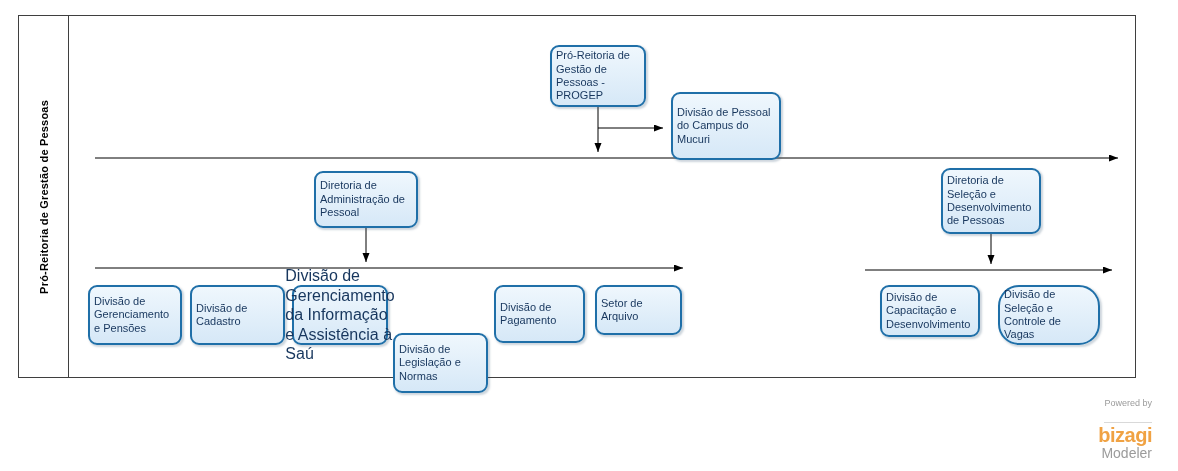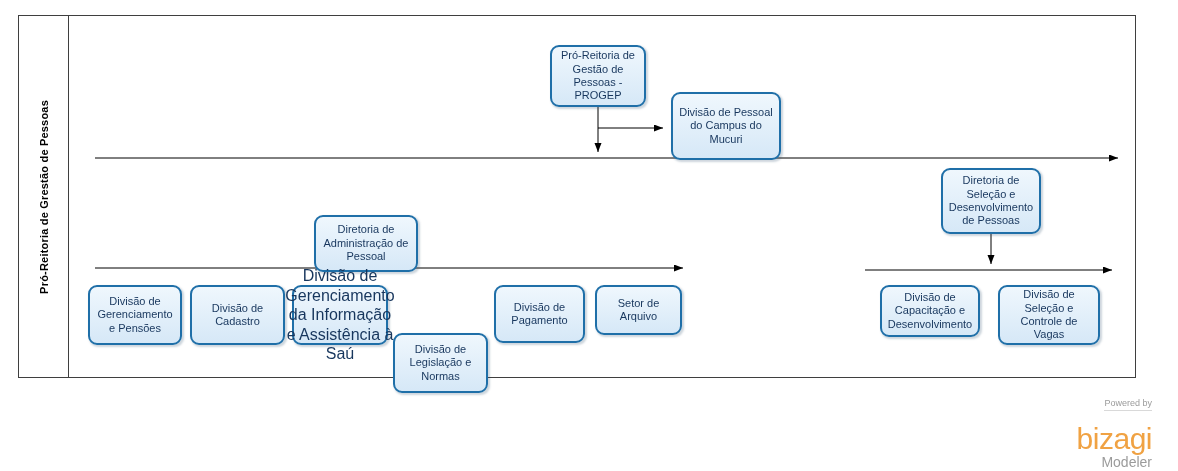--- a/index.html
+++ b/index.html
@@ -30,21 +30,20 @@
     transform:rotate(180deg);
     font-size:11px;font-weight:bold;color:#000;
     white-space:nowrap;
     letter-spacing:.2px;
   }
   
   .node{
     position:absolute;
     box-sizing:border-box;
     display:flex;align-items:center;justify-content:center;
-    text-align:center;
     padding:2px 4px;
     border:2px solid var(--node-border,#1f6fa8);
     border-radius:9px;
     background:linear-gradient(180deg,#eff7fd 0%, var(--node-fill,#d6e8f7) 100%);
     color:var(--node-text,#17365d);
     font-size:11px;line-height:1.22;
     box-shadow:1.5px 1.5px 2px rgba(60,90,120,.25);
     cursor:default;
   }
   
@@ -54,27 +53,27 @@
     pointer-events:none;
   }
   
   .branding{
     position:absolute;right:26px;top:393px;
     text-align:right;line-height:1;
   }
   .powered-by{
     font-size:9px;color:#9b9b9b;
     border-bottom:1px solid #d9d9d9;
-    padding-bottom:2px;display:inline-block;
+    padding-bottom:14px;display:inline-block;
   }
   .logo-word{
-    font-size:30px;font-weight:normal;
+    font-size:20px;font-weight:bold;
     color:var(--logo-orange,#f0a243);
     letter-spacing:-.5px;
-    margin-top:13px;
+    margin-top:2px;
   }
   .logo-product{
     font-size:14px;color:#9b9b9b;margin-top:1px;
   }
 </style>
 </head>
 <body>
 
 <div id="stage">
 
@@ -103,39 +102,39 @@
 
     <line x1="991" y1="234" x2="991" y2="264" stroke="#000" stroke-width="1" marker-end="url(#arrow)"></line>
 
     <line x1="865" y1="270" x2="1112" y2="270" stroke="#000" stroke-width="1" marker-end="url(#arrow)"></line>
   </svg>
 
   <div class="node" style="left:550px;top:45px;width:96px;height:62px;">Pró-Reitoria de Gestão de Pessoas - PROGEP</div>
 
   <div class="node" style="left:671px;top:92px;width:110px;height:68px;">Divisão de Pessoal do Campus do Mucuri</div>
 
-  <div class="node" style="left:314px;top:171px;width:104px;height:57px;margin-top:44px;">Diretoria de Administração de Pessoal</div>
+  <div class="node" style="left:314px;top:171px;width:104px;height:57px;">Diretoria de Administração de Pessoal</div>
 
   <div class="node" style="left:941px;top:168px;width:100px;height:66px;">Diretoria de Seleção e Desenvolvimento de Pessoas</div>
 
   <div class="node" style="left:88px;top:285px;width:94px;height:60px;">Divisão de Gerenciamento e Pensões</div>
 
   <div class="node" style="left:190px;top:285px;width:95px;height:60px;">Divisão de Cadastro</div>
 
   <div class="node" style="left:292px;top:285px;width:96px;height:60px;font-size:16px;">Divisão de Gerenciamento da Informação e Assistência à Saú</div>
 
   <div class="node" style="left:393px;top:285px;width:95px;height:60px;margin-top:48px;">Divisão de Legislação e Normas</div>
 
   <div class="node" style="left:494px;top:285px;width:91px;height:58px;">Divisão de Pagamento</div>
 
   <div class="node" style="left:595px;top:285px;width:87px;height:50px;">Setor de Arquivo</div>
 
   <div class="node" style="left:880px;top:285px;width:100px;height:52px;">Divisão de Capacitação e Desenvolvimento</div>
 
-  <div class="node" style="left:998px;top:285px;width:102px;height:60px;">Divisão de Seleção e Controle de Vagas</div>
+  <div class="node" style="left:998px;top:285px;width:102px;height:60px;border-radius:21px;">Divisão de Seleção e Controle de Vagas</div>
 
   <div class="branding">
     <div><span class="powered-by">Powered by</span></div>
     <div class="logo-word">bizagi</div>
     <div class="logo-product">Modeler</div>
   </div>
 
 </div>
 
 </body></html>

